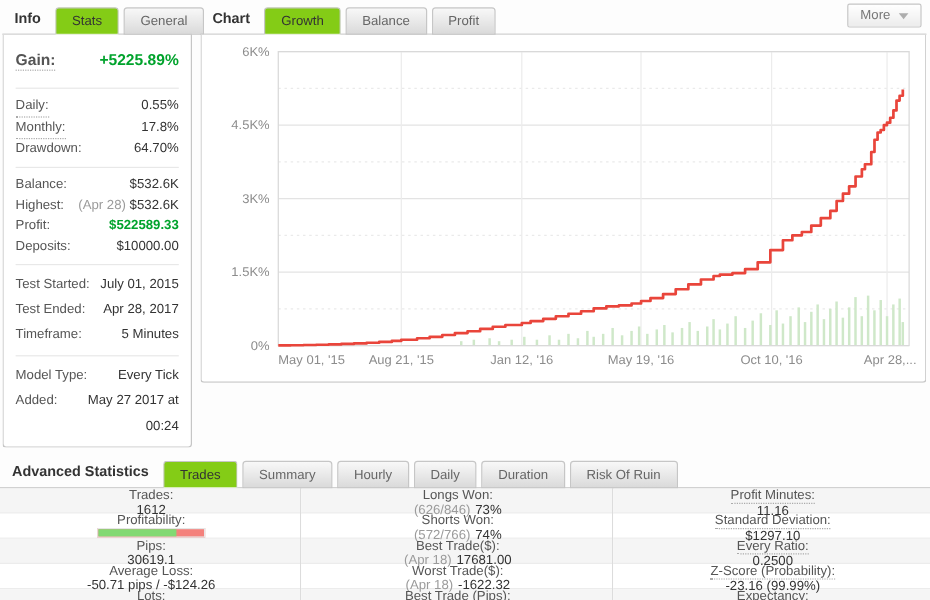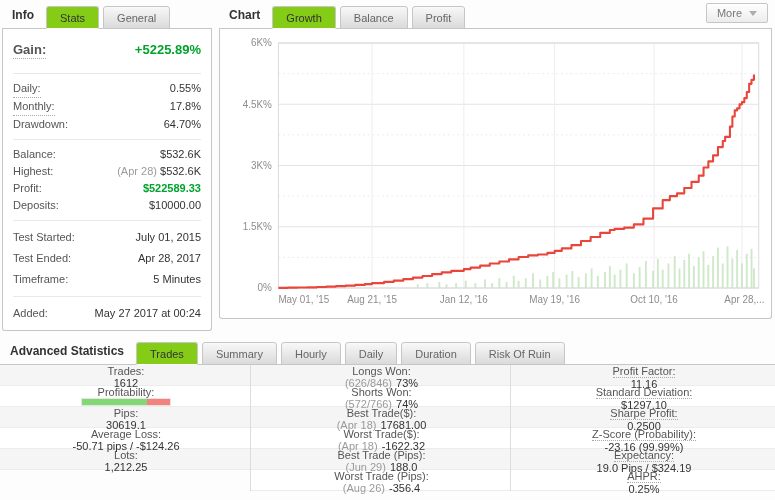--- a/index.html
+++ b/index.html
@@ -34,21 +34,21 @@
     background:linear-gradient(#ffffff,#ececec);
     color:#777; padding:3px 10px; cursor:pointer;
   }
   .caret-down { width:0; height:0; border-left:4px solid transparent; border-right:4px solid transparent; border-top:5px solid #adadad; }
 
   
   .panel-body {
     border:1px solid #c6c6c6; border-top:none;
     border-radius:0 0 3px 3px; background:#fff;
   }
-  .panel-left { width:210px; flex:none; }
+  .panel-left { width:158px; flex:none; }
   .panel-chart { flex:1; min-width:0; }
 
   
   .info-body { padding:0 10px; }
   .igroup { padding:6px 0; border-bottom:1px solid #e8e8e8; }
   .igroup:last-child { border-bottom:none; }
   .info-row { display:flex; justify-content:space-between; align-items:baseline; line-height:17px; }
   .info-row.tall { line-height:21px; }
   .gain-row { font-size:13px; font-weight:bold; padding:6px 0 8px; }
   .lbl { color:#555; }
@@ -136,20 +136,24 @@
         <div class="info-row tall">
           <span class="lbl">Test Ended:</span>
           <span class="val">Apr 28, 2017</span>
         </div>
         <div class="info-row tall">
           <span class="lbl">Timeframe:</span>
           <span class="val">5 Minutes</span>
         </div>
       </div>
       <div class="igroup">
+        <div class="info-row tall">
+          <span class="lbl">Model Type:</span>
+          <span class="val">Every Tick</span>
+        </div>
         <div class="info-row tall">
           <span class="lbl">Added:</span>
           <span class="val">May 27 2017 at 00:24</span>
         </div>
       </div>
     </div>
   </div>
 
   <div class="panel-chart">
     <div class="tabbar">
@@ -314,29 +318,29 @@
       </div>
       <div class="adv-row">
         <span class="lbl">Worst Trade (Pips):</span>
         <span class="val"><span class="pre">(Aug 26)</span><span>-356.4</span></span>
       </div>
 
     </div>
 
     <div class="adv-col c3">
       <div class="adv-row">
-        <span class="lbl dotted">Profit Factor:</span>
+        <span class="lbl dotted">Profit Minutes:</span>
         <span class="val">11.16</span>
       </div>
       <div class="adv-row">
         <span class="lbl dotted">Standard Deviation:</span>
         <span class="val">$1297.10</span>
       </div>
       <div class="adv-row">
-        <span class="lbl dotted">Sharpe Profit:</span>
+        <span class="lbl dotted">Every Ratio:</span>
         <span class="val">0.2500</span>
       </div>
       <div class="adv-row">
         <span class="lbl dotted">Z-Score (Probability):</span>
         <span class="val">-23.16 (99.99%)</span>
       </div>
       <div class="adv-row">
         <span class="lbl dotted">Expectancy:</span>
         <span class="val">19.0 Pips / $324.19</span>
       </div>

